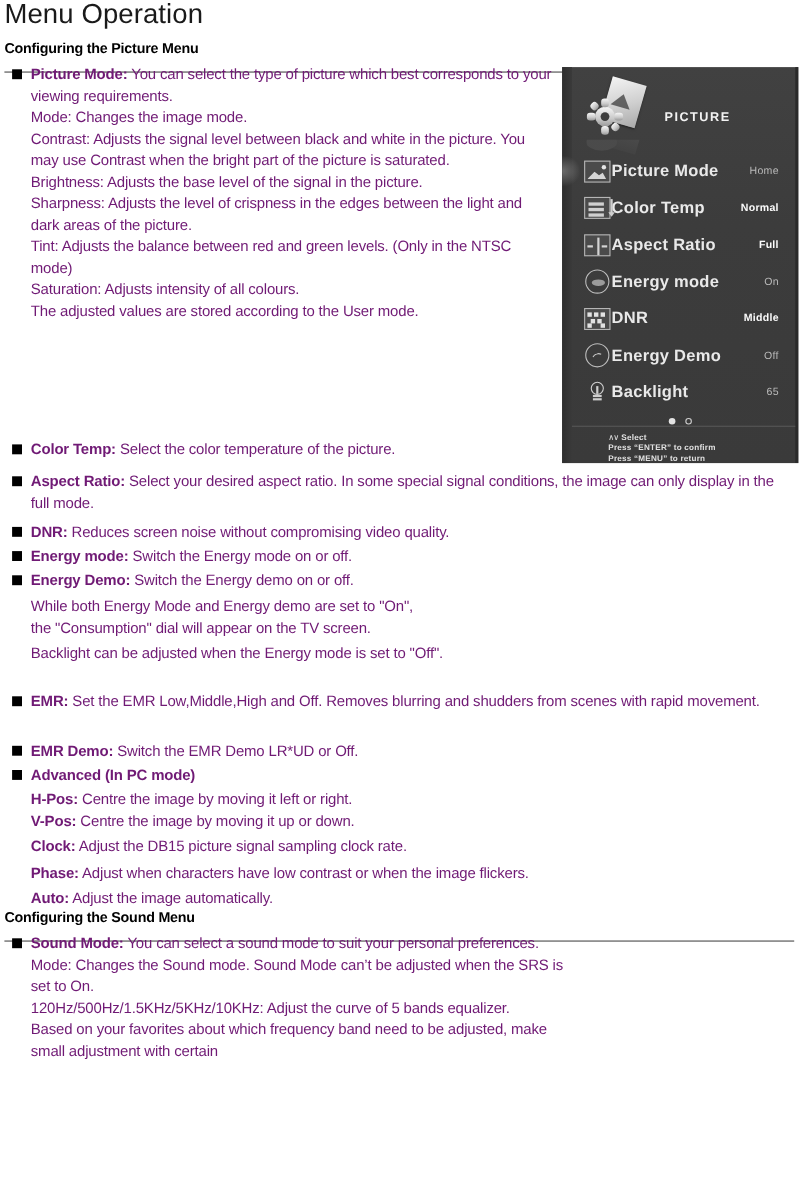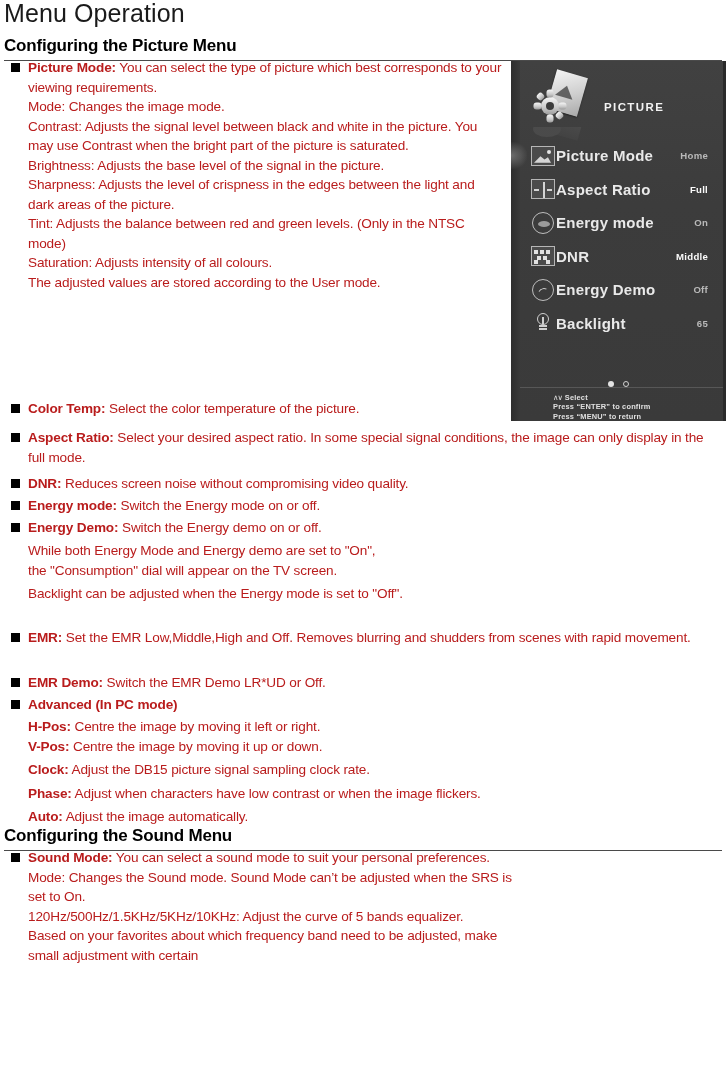--- a/index.html
+++ b/index.html
@@ -26,38 +26,38 @@
     letter-spacing: 0.1px;
     color: #1a1a1a;
     line-height: 30px;
   }
 
   
   .section-head {
     position: absolute;
     left: 4px;
     width: 718px;
-    font-size: 17px;
+    font-size: 13px;
     font-weight: 700;
     letter-spacing: -0.2px;
     color: #000;
-    padding-bottom: 4px;
+    padding-bottom: 14px;
     border-bottom: 1.3px solid #4a4a4a;
     box-sizing: border-box;
   }
   #sec-picture { top: 36px; }
   #sec-sound   { top: 826px; }
 
   
   .block {
     position: absolute;
     font-size: 13.6px;
     line-height: 19.55px;
     letter-spacing: -0.15px;
-    color: #b91c1c;
+    color: #701a75;
   }
   .bullet-row {
     position: relative;
     padding-left: 24px;
   }
   .bullet-row .sq {
     position: absolute;
     left: 7px;
     top: 5px;
     width: 9px;
@@ -218,21 +218,21 @@
     color: #e9e9e9;
   }
   .osd-value {
     flex: 0 0 auto;
     margin-right: 18px;
     font-size: 9.6px;
     font-weight: 700;
     letter-spacing: .25px;
     text-align: right;
   }
-  .osd-value.dim  { color: #b9b9b9; font-weight: 700; }
+  .osd-value.dim  { color: #b9b9b9; font-weight: 400; }
   .osd-value.brt  { color: #fbfbfb; }
 
   
   .ic-box {
     position: absolute;
     left: 1px; top: 1px;
     width: 24px; height: 20px;
     border: 1.6px solid #b6b6b6;
     background: #4b4b4b;
     box-sizing: border-box;
@@ -523,20 +523,33 @@
         <div class="osd-icon">
           <div class="ic-box ic-pic">
               <span class="hill"></span>
               <span class="sun"></span>
             </div>
         </div>
         <div class="osd-label">Picture Mode</div>
         <div class="osd-value dim">Home</div>
       </div>
 
+      <div class="osd-row">
+        <div class="osd-icon">
+          <div class="ic-box ic-ct">
+              <span class="bar b1"></span>
+              <span class="bar b2"></span>
+              <span class="bar b3"></span>
+            </div>
+          <span class="arrow" style="position:absolute;right:-1px;top:3px;width:2px;height:13px;background:#cfcfcf;"></span>
+          <span style="position:absolute;right:-3px;top:15px;border-left:3px solid transparent;border-right:3px solid transparent;border-top:4px solid #cfcfcf;"></span>
+        </div>
+        <div class="osd-label">Color Temp</div>
+        <div class="osd-value brt">Normal</div>
+      </div>
 
       <div class="osd-row">
         <div class="osd-icon">
           <div class="ic-box ic-ar">
               <span class="vline"></span>
               <span class="lside"></span>
               <span class="rside"></span>
             </div>
         </div>
         <div class="osd-label">Aspect Ratio</div>

